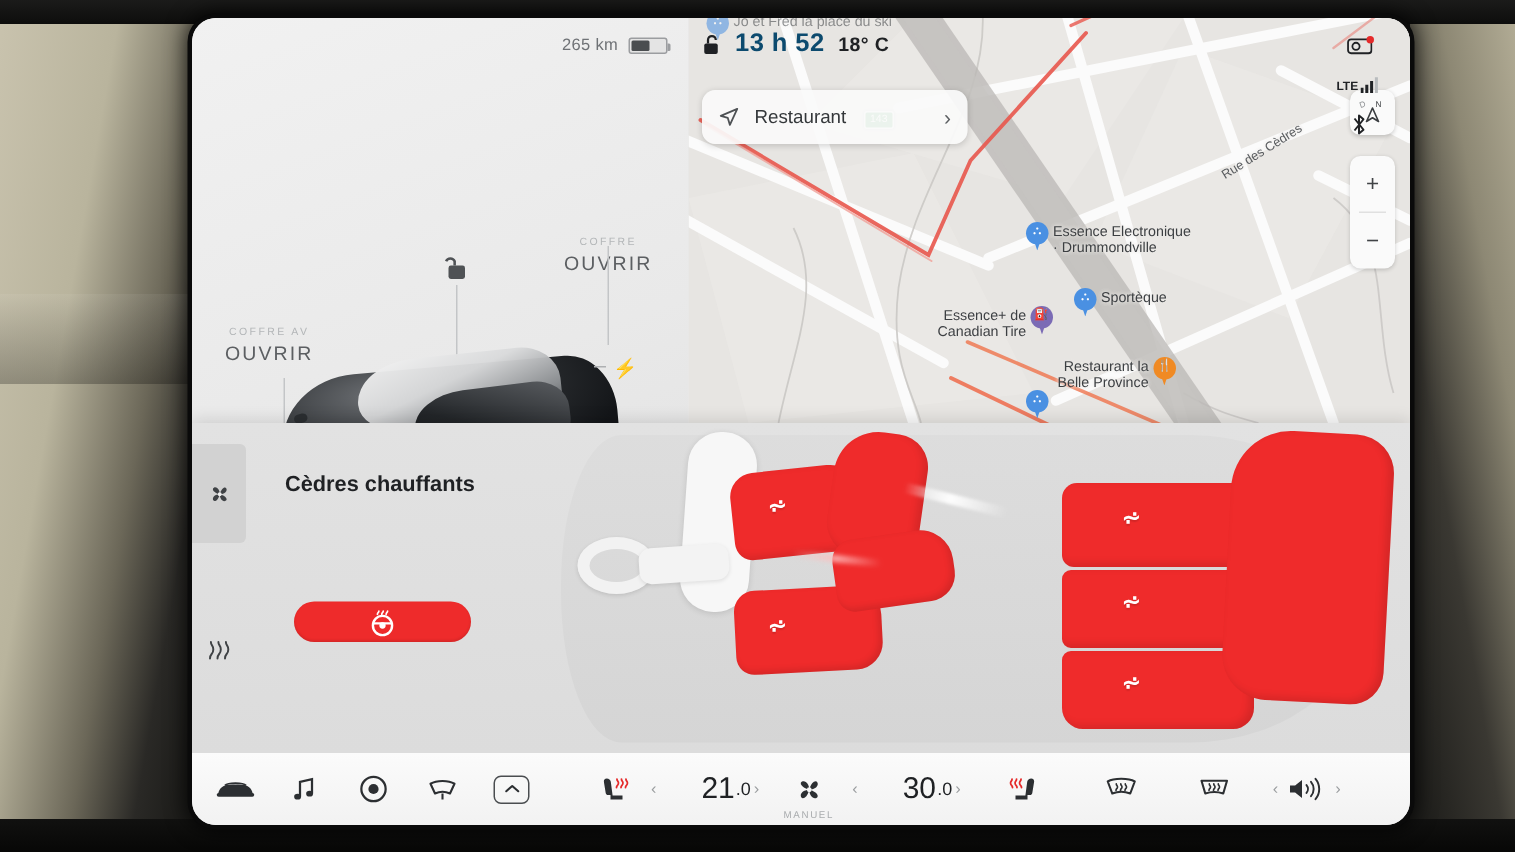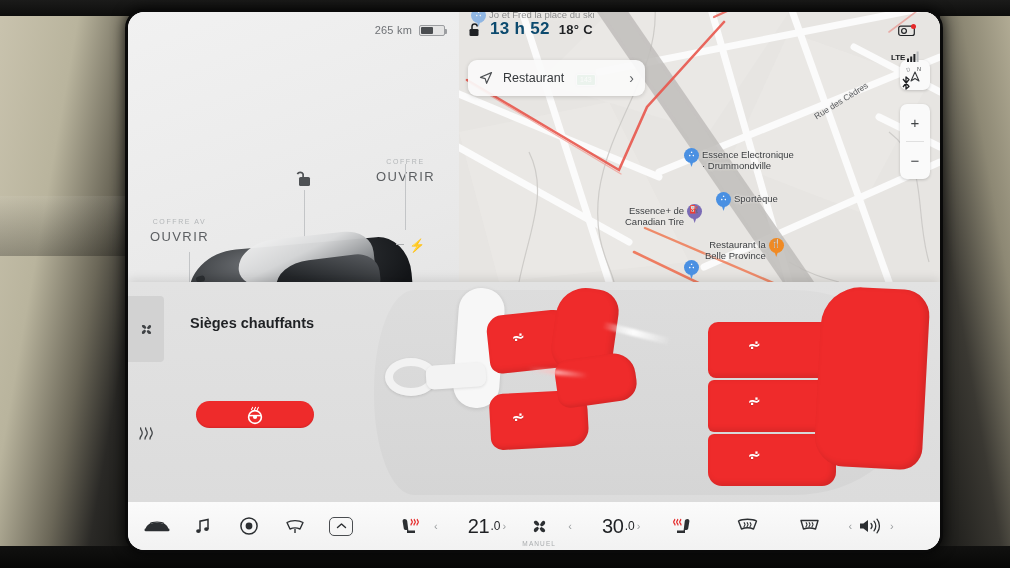--- a/index.html
+++ b/index.html
@@ -559,21 +559,21 @@
           <svg width="19" height="15" viewBox="0 0 19 15">
             <g fill="none" stroke="#3f4245" stroke-width="1.3" stroke-linecap="round">
               <path d="M3 13 C3 9.5 5.2 10.5 5.2 7 C5.2 4 3.6 4.6 3.6 2"></path>
               <path d="M8 13 C8 9.5 10.2 10.5 10.2 7 C10.2 4 8.6 4.6 8.6 2"></path>
               <path d="M13 13 C13 9.5 15.2 10.5 15.2 7 C15.2 4 13.6 4.6 13.6 2"></path>
             </g>
           </svg>
         </div>
       </div>
 
-      <div class="cl-title">Sièges chauffants</div>
+      <div class="cl-title">Cèdres chauffants</div>
 
       <div class="wheel-btn">
         <svg width="20" height="20" viewBox="0 0 20 20">
           <circle cx="10" cy="12" r="6.4" fill="none" stroke="#fff" stroke-width="1.6"></circle>
           <circle cx="10" cy="12" r="2.1" fill="#fff"></circle>
           <path d="M3.8 10.6 H16.2" stroke="#fff" stroke-width="1.5"></path>
           <g stroke="#fff" stroke-width="1.1" stroke-linecap="round" fill="none">
             <path d="M6.6 4.6 C6.6 3.3 7.6 3.6 7.6 2.3"></path>
             <path d="M9.5 4.6 C9.5 3.3 10.5 3.6 10.5 2.3"></path>
             <path d="M12.4 4.6 C12.4 3.3 13.4 3.6 13.4 2.3"></path>

